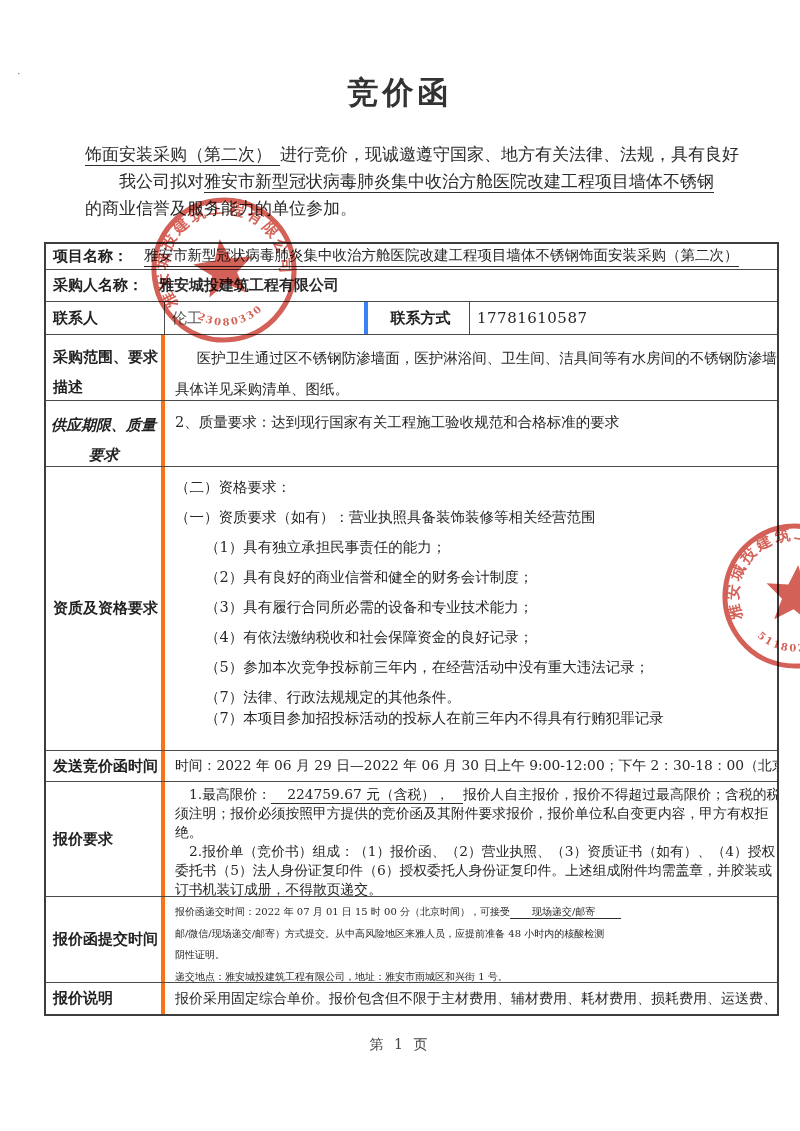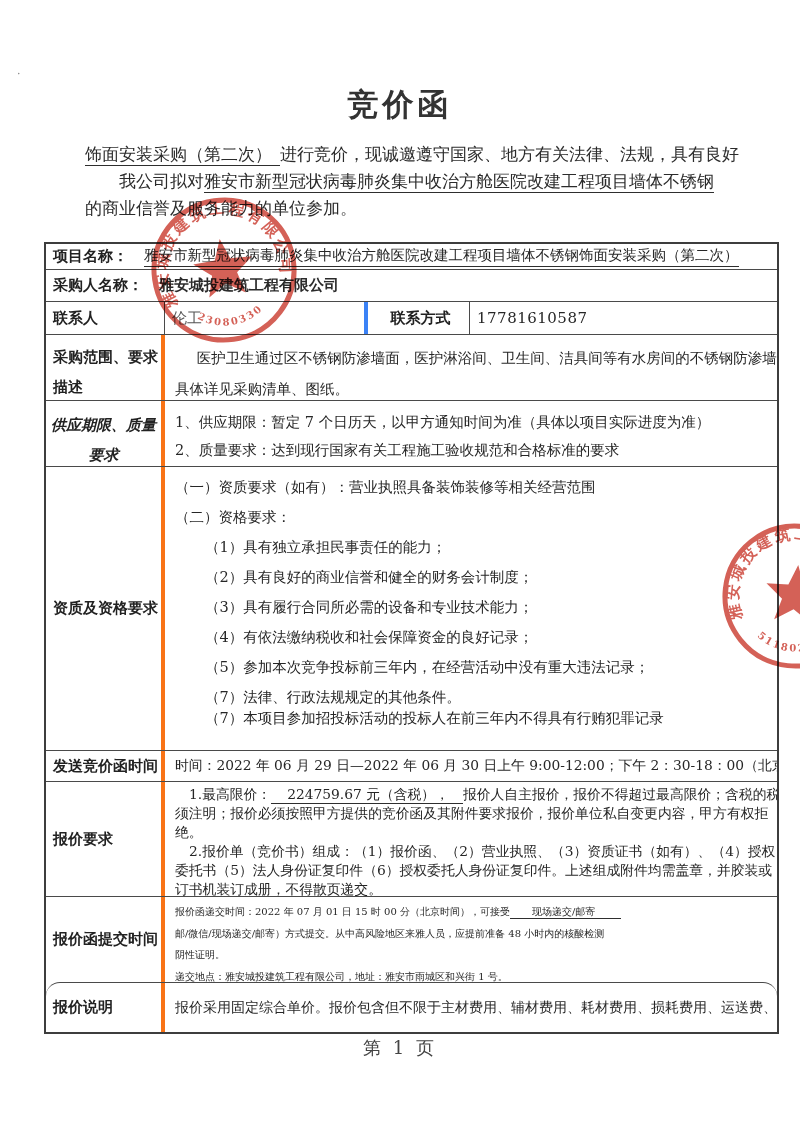--- a/index.html
+++ b/index.html
@@ -4,21 +4,21 @@
 <style>
   html,body { margin:0; padding:0; background:#ffffff; }
   .page {
     position:relative; width:800px; height:1131px; margin:0 auto;
     background:#fff; overflow:hidden;
     font-family:"DejaVu Serif","Liberation Serif",serif;
     color:#262626;
   }
   .artifact-dot { position:absolute; left:17px; top:68px; font-size:11px; color:#8a8a8a; }
   .doc-title {
-    position:absolute; left:0; top:84px; width:100%;
+    position:absolute; left:0; top:72px; width:100%;
     text-align:center; font-size:31px; font-weight:bold; letter-spacing:4px; color:#333;
     font-family:"DejaVu Serif","Liberation Serif",serif;
   }
   .intro { position:absolute; left:85px; top:141px; width:665px; font-size:17px; line-height:27px; color:#2b2b2b; }
   .intro .ln { white-space:nowrap; }
   .intro .ln1 { padding-left:34px; }
   .u { border-bottom:1px solid #2e2e2e; padding-bottom:1px; }
   .u-tail { padding-right:8px; }
   .u-pad { padding-left:16px; padding-right:14px; }
   .u-pad2 { padding-left:22px; padding-right:26px; }
@@ -35,21 +35,21 @@
     font-family:"DejaVu Sans","Liberation Sans",sans-serif; font-weight:bold; font-size:15px; color:#222;
     padding:0 3px 0 7px; display:flex; flex-direction:column; justify-content:center;
   }
   .cnt { flex:1 1 auto; box-sizing:border-box; padding-left:10px; overflow:hidden; }
   .full { flex:1 1 auto; display:flex; align-items:center; white-space:nowrap; overflow:hidden; padding-left:7px;gap:16px; }
   .blbl { font-family:"DejaVu Sans","Liberation Sans",sans-serif; font-weight:bold; font-size:15px; color:#222; }
   .bval { font-family:"DejaVu Sans","Liberation Sans",sans-serif; font-weight:bold; font-size:15px; color:#2a2a2a; }
 
   .r1 { height:25px; } .r2 { height:32px; } .r3 { height:33px; }
   .r4 { height:66px; } .r5 { height:66px; } .r6 { height:284px; }
-  .r7 { height:31px; } .r8 { height:115px; } .r9 { height:86px; } .r10 { height:50px;border-radius:14px; }
+  .r7 { height:31px; } .r8 { height:115px; } .r9 { height:86px; } .r10 { height:32px; }
 
   .r3 .cell { box-sizing:border-box; display:flex; align-items:center; padding-left:7px; }
   .c-name  { flex:0 0 203px; border-right:4px solid #3b82f6; font-size:15px; color:#555; }
   .c-mlbl  { flex:0 0 102px; border-right:1px solid #4a4a4a; }
   .c-phone { flex:1 1 auto; font-size:15px; letter-spacing:.5px; }
 
   .r4 .lbl { line-height:30px; padding-top:7px; justify-content:flex-start; }
   .r5 .lbl { line-height:30px; padding-top:9px; text-align:center; justify-content:flex-start; padding-left:3px;font-style:italic; }
   .scope-l1 { text-indent:1.5em; }
   .r4 .cnt { padding-top:8px; line-height:31px; white-space:nowrap; }
@@ -64,21 +64,21 @@
   .r7 .cnt { display:flex; align-items:center; white-space:nowrap; font-size:13.8px; }
   .r8 .cnt { padding-top:3px; font-size:13.8px; line-height:19.1px; }
   .r8 .cnt div { white-space:nowrap; }
   .ind1 { padding-left:14px; }
   .r9 .cnt { padding-top:4px; font-size:10px; line-height:21.5px; }
   .r9 .cnt div { white-space:nowrap; }
   .r10 .cnt { display:flex; align-items:center; white-space:nowrap; font-size:14px; }
 
   .page-footer {
     position:absolute; left:0; top:1036px; width:100%;
-    text-align:center; font-size:18px; letter-spacing:3px; color:#444;
+    text-align:center; font-size:14px; letter-spacing:3px; color:#444;
   }
 
   .stamp { position:absolute; mix-blend-mode:multiply; opacity:.8; }
   .stamp-top  { left:139px; top:185px; transform:rotate(-8deg); }
   .stamp-right{ left:710px; top:511px; transform:rotate(6deg); }
   .stamp text { fill:#c9392d; font-family:"DejaVu Serif","Liberation Serif",serif; font-weight:bold; }
 </style>
 </head>
 <body>
 
@@ -121,30 +121,29 @@
       <div class="lbl">采购范围、要求描述</div>
       <div class="cnt">
         <div class="scope-l1">医护卫生通过区不锈钢防渗墙面，医护淋浴间、卫生间、洁具间等有水房间的不锈钢防渗墙面，</div>
         <div>具体详见采购清单、图纸。</div>
       </div>
     </div>
 
     <div class="tr r5">
       <div class="lbl">供应期限、质量要求</div>
       <div class="cnt supply-list">
-          <div>1、供应期限：暂定 7 个日历天，以甲方通知时间为准（具体以项目实际进度为准）</div>
           <div>2、质量要求：达到现行国家有关工程施工验收规范和合格标准的要求</div>
         </div>
     </div>
 
     <div class="tr r6">
       <div class="lbl">资质及资格要求</div>
       <div class="cnt qual-list">
+          <div>（二）资格要求：</div>
           <div>（一）资质要求（如有）：营业执照具备装饰装修等相关经营范围</div>
-          <div>（二）资格要求：</div>
           <div>（1）具有独立承担民事责任的能力；</div>
           <div>（2）具有良好的商业信誉和健全的财务会计制度；</div>
           <div>（3）具有履行合同所必需的设备和专业技术能力；</div>
           <div>（4）有依法缴纳税收和社会保障资金的良好记录；</div>
           <div>（5）参加本次竞争投标前三年内，在经营活动中没有重大违法记录；</div>
           <div>（7）法律、行政法规规定的其他条件。</div>
           <div>（7）本项目参加招投标活动的投标人在前三年内不得具有行贿犯罪记录</div>
         </div>
     </div>
 

